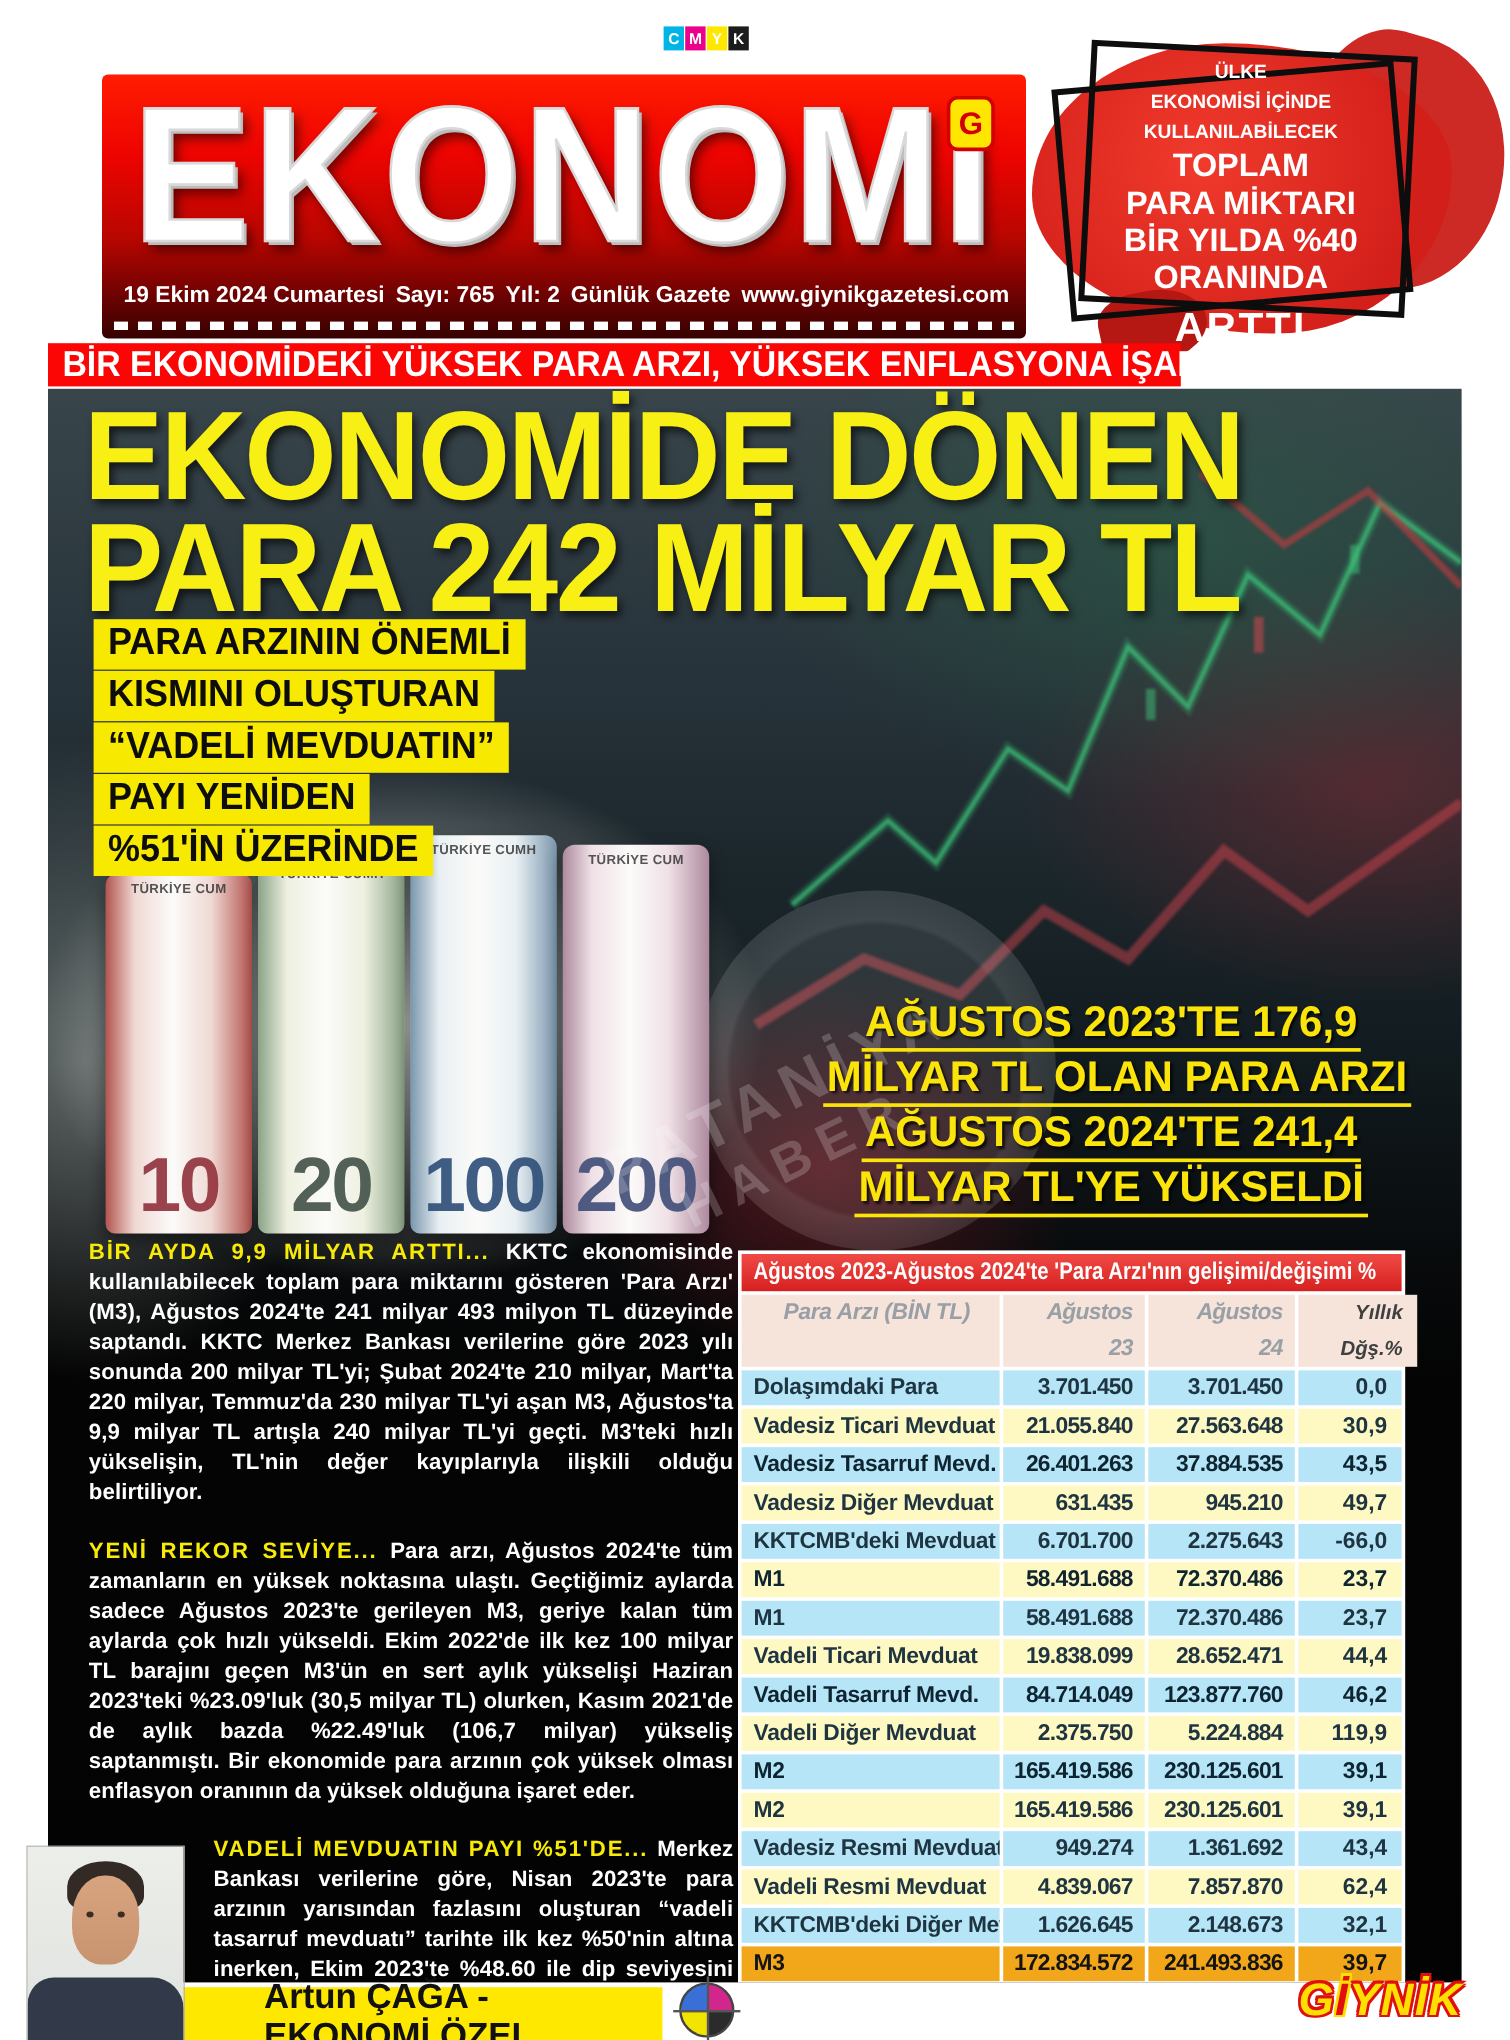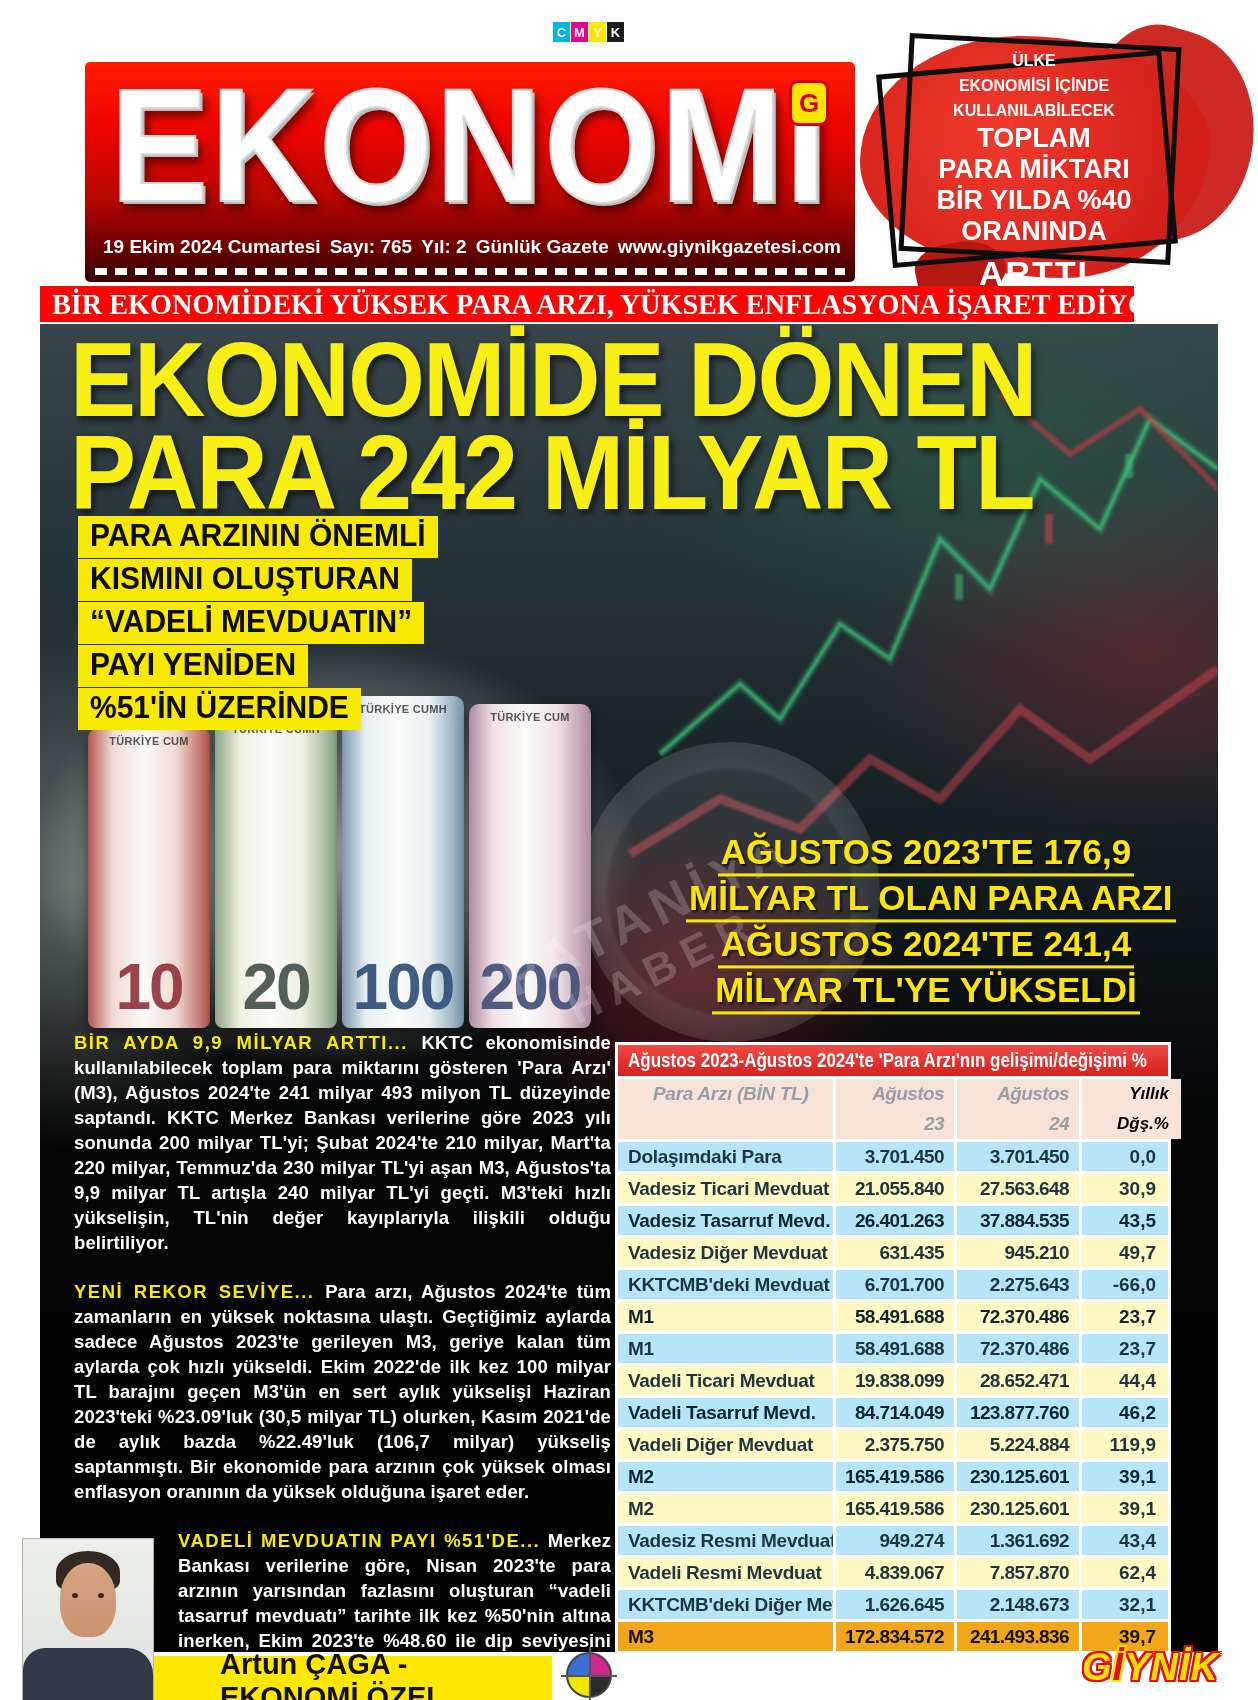--- a/index.html
+++ b/index.html
@@ -41,22 +41,22 @@
   .burst-frame1{position:absolute;left:28px;top:38px;width:276px;height:184px;
     border:5px solid #0d0d0d;transform:rotate(-5deg);}
   .burst-frame2{position:absolute;left:48px;top:16px;width:262px;height:208px;
     border:5px solid #0d0d0d;transform:rotate(3deg);}
   .burst-text{position:absolute;left:22px;top:24px;width:312px;text-align:center;color:#fff;}
   .burst-line.sm{font-size:16px;font-weight:800;line-height:25px;}
   .burst-line.lg{font-size:27px;font-weight:800;line-height:31px;}
   .burst-arrti{font-size:34px;font-weight:900;line-height:52px;letter-spacing:2px;color:#fff;}
 
   
-  #kicker{position:absolute;left:40px;top:286px;width:1094px;height:36px;background:#fb0505;
-    display:flex;align-items:center;padding:0 12px;box-sizing:border-box;z-index:2;font-family:Liberation Serif, serif;}
+  #kicker{position:absolute;left:40px;top:286px;width:944px;height:36px;background:#fb0505;
+    display:flex;align-items:center;padding:0 12px;box-sizing:border-box;z-index:2;}
   .kicker-text{color:#fff;font-weight:800;font-size:30px;white-space:nowrap;
     transform:scaleX(.94);transform-origin:left center;}
 
   
   #article{position:absolute;left:40px;top:324px;width:1178px;height:1328px;overflow:hidden;
     background:
       radial-gradient(420px 300px at 295px 530px, rgba(221,223,218,.92), rgba(221,223,218,0) 72%),
       radial-gradient(300px 380px at 30px 560px, rgba(175,180,175,.5), transparent 70%),
       radial-gradient(280px 220px at 650px 650px, rgba(118,24,34,.65), transparent 75%),
       radial-gradient(520px 300px at 950px 130px, rgba(40,98,70,.5), transparent 70%),
@@ -115,21 +115,21 @@
   .t-head .cell{background:#f6e3da;color:#98a0a6;font-style:italic;font-weight:700;
     font-size:19px;line-height:30px;box-sizing:border-box;padding-left:35px;}
   .trow{display:flex;gap:3px;margin-bottom:3px;height:29px;}
   .trow .cell{line-height:29px;font-size:19px;font-weight:700;color:#1e3440;box-sizing:border-box;}
   .med .cell{background:#b5e5f6;}
   .lite .cell{background:#fef9c3;}
   .cname{flex:0 0 215px;padding-left:10px;white-space:nowrap;overflow:hidden;letter-spacing:-.3px;}
   .cnum{flex:0 0 118px;text-align:right;padding-right:10px;letter-spacing:-.6px;}
   .cnum2{flex:0 0 122px;text-align:right;padding-right:10px;letter-spacing:-.6px;}
   .cchg{flex:1;text-align:right;padding-right:12px;color:#bdc6cc;}
-  .t-head .cchg{color:#000000;font-size:17px;}
+  .t-head .cchg{color:#404040;font-size:17px;}
   .bold .cell{font-weight:800;color:#0e2430;}
   .bold .cchg{color:#0e2430;}
   .total .cell{background:#f2a71b;color:#141414;font-weight:800;}
   .total .cchg{color:#141414;}
 
   
   .byline{position:absolute;left:140px;top:1656px;width:412px;height:50px;background:#ffe800;
     display:flex;align-items:center;padding-left:80px;box-sizing:border-box;font-weight:800;
     font-size:29px;color:#111;z-index:5;}
   .photo{position:absolute;left:22px;top:1538px;width:130px;height:161px;z-index:6;

